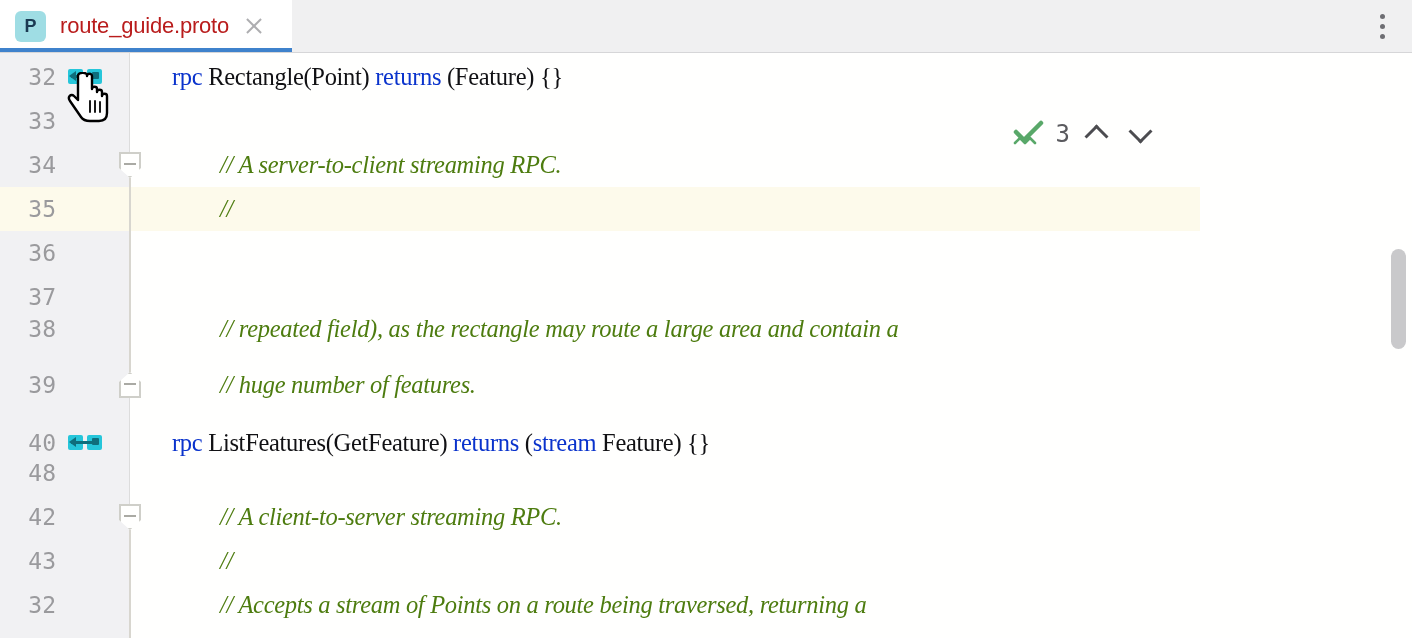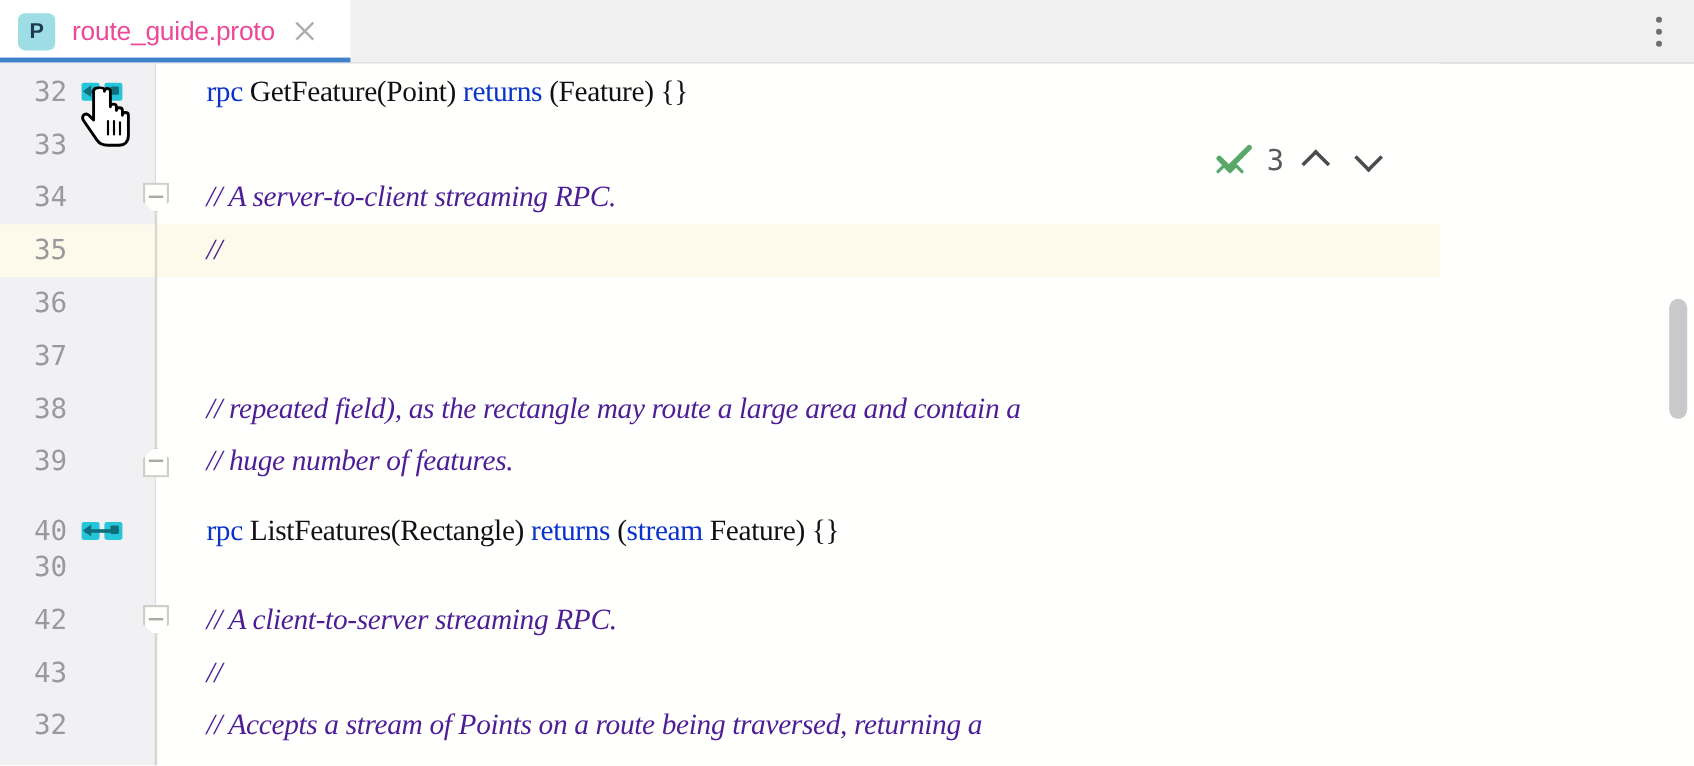--- a/index.html
+++ b/index.html
@@ -26,21 +26,21 @@
     background:#3F82CC;
   }
   .file-badge{
     width:31px; height:31px; border-radius:6px;
     background:#9FDDE4;
     color:#1B3A52; font-size:18px; font-weight:600;
     display:flex; align-items:center; justify-content:center;
     flex:0 0 auto;
   }
   .tab-title{
-    margin-left:14px; font-size:22px; color:#ec4899;
+    margin-left:14px; font-size:22px; color:#b91c1c;
     white-space:nowrap; letter-spacing:-0.2px;
   }
   .tab-close{
     margin-left:13px; width:24px; height:24px; position:relative;
     flex:0 0 auto; opacity:.55;
   }
   .tab-close:before,.tab-close:after{
     content:""; position:absolute; left:2px; top:11px;
     width:20px; height:2px; background:#6B6B70;
   }
@@ -82,21 +82,21 @@
     font-size:23px; color:#9A9A9D;
   }
   .code{
     position:absolute; left:172px; top:0; height:44px;
     display:flex; align-items:center;
     font-family:Liberation Serif, serif;
     font-size:24.5px; letter-spacing:-0.3px; white-space:pre;
     color:#111114;
   }
   .code .kw{ color:#0A33CC; }
-  .code.comment{ color:#4c1d95; font-style:italic; }
+  .code.comment{ color:#4d7c0f; font-style:italic;margin-left:48px; }
 
   
   .grpc-icon{
     position:absolute; left:68px; top:14px; width:34px; height:16px;
   }
   .grpc-icon .sq{ position:absolute; width:15px; height:15px; background:#26C6DA; border-radius:2px; }
   .grpc-icon .sq.a{ left:0; top:0; }
   .grpc-icon .sq.b{ left:19px; top:0; }
   .grpc-icon .ar{
     position:absolute; top:6px; left:3px; width:28px; height:3px; background:#0F6E7C;
@@ -191,62 +191,62 @@
     <div id="rows">
         <div class="row" style="top: 2px;">
           <div class="lnum">32</div>
           <div class="grpc-icon">
             <span class="sq a"></span>
             <span class="sq b"></span>
             <span class="ar"></span>
             <span class="tip"></span>
             <span class="tip2"></span>
           </div>
-          <div class="code"><span class="kw">rpc</span><span> GetFeature(Point) </span><span class="kw">returns</span><span> (Feature) {}</span></div>
+          <div class="code"><span class="kw">rpc</span><span> Rectangle(Point) </span><span class="kw">returns</span><span> (Feature) {}</span></div>
         </div>
         <div class="row" style="top: 46px; text-align: right;">
           <div class="lnum">33</div>
           <div class="code"></div>
         </div>
         <div class="row" style="top: 90px;">
           <div class="lnum">34</div>
           <div class="code comment"><span>// A server-to-client streaming RPC.</span></div>
         </div>
         <div class="row current" style="top: 134px;">
           <div class="rowbg"></div>
           <div class="lnum">35</div>
           <div class="code comment"><span>//</span></div>
         </div>
         <div class="row" style="top: 178px;">
           <div class="lnum">36</div>
         </div>
         <div class="row" style="top: 222px;">
           <div class="lnum">37</div>
         </div>
-        <div class="row" style="top: 266px;">
+        <div class="row" style="top: 254px;">
           <div class="lnum">38</div>
           <div class="code comment"><span>// repeated field), as the rectangle may route a large area and contain a</span></div>
         </div>
         <div class="row" style="top: 310px;">
           <div class="lnum">39</div>
           <div class="code comment"><span>// huge number of features.</span></div>
         </div>
         <div class="row" style="top: 368px;">
           <div class="lnum">40</div>
           <div class="grpc-icon">
             <span class="sq a"></span>
             <span class="sq b"></span>
             <span class="ar"></span>
             <span class="tip"></span>
             <span class="tip2"></span>
           </div>
-          <div class="code"><span class="kw">rpc</span><span> ListFeatures(Rectangle) </span><span class="kw">returns</span><span> (</span><span class="kw">stream</span><span> Feature) {}</span></div>
+          <div class="code"><span class="kw">rpc</span><span> ListFeatures(GetFeature) </span><span class="kw">returns</span><span> (</span><span class="kw">stream</span><span> Feature) {}</span></div>
         </div>
         <div class="row" style="top: 398px;">
-          <div class="lnum">30</div>
+          <div class="lnum">48</div>
           <div class="code"></div>
         </div>
         <div class="row" style="top: 442px;">
           <div class="lnum">42</div>
           <div class="code comment"><span>// A client-to-server streaming RPC.</span></div>
         </div>
         <div class="row" style="top: 486px;">
           <div class="lnum">43</div>
           <div class="code comment"><span>//</span></div>
         </div>

